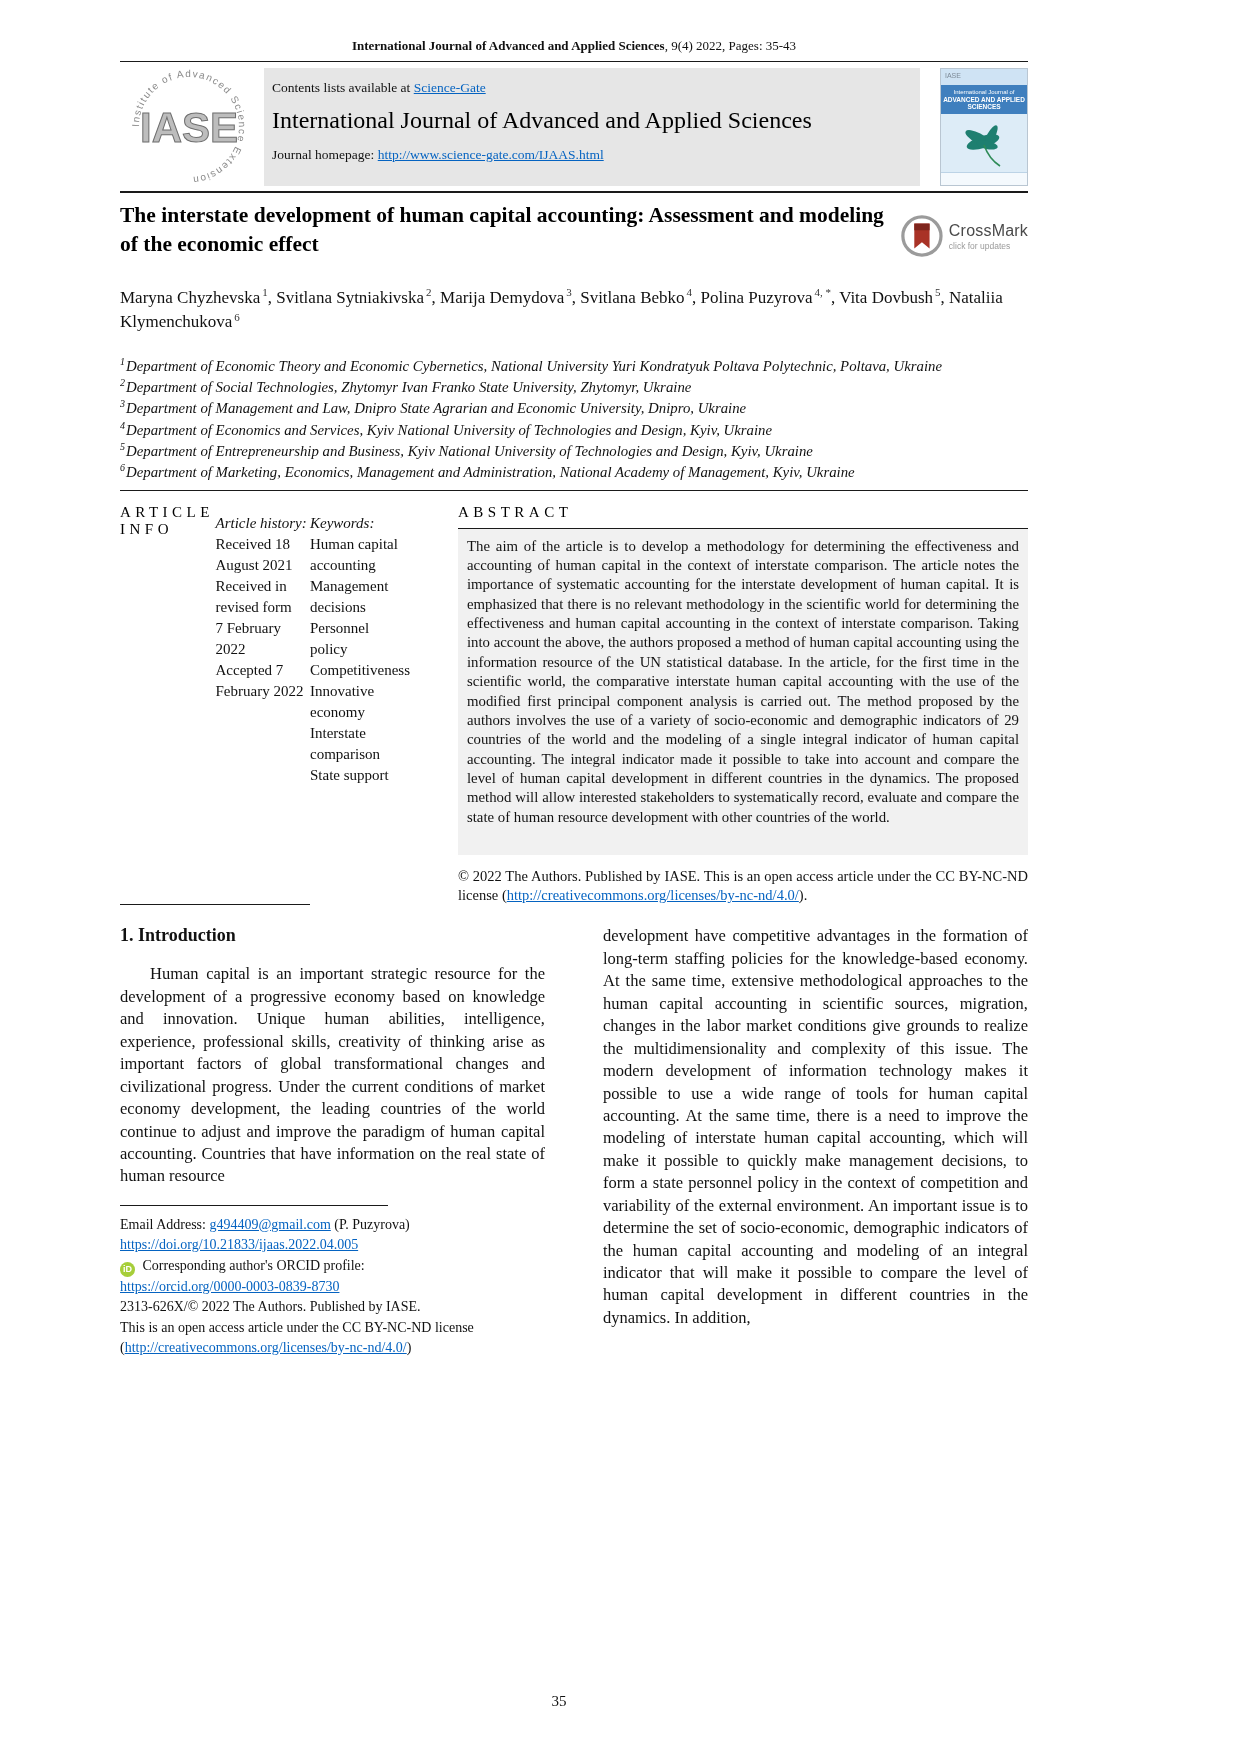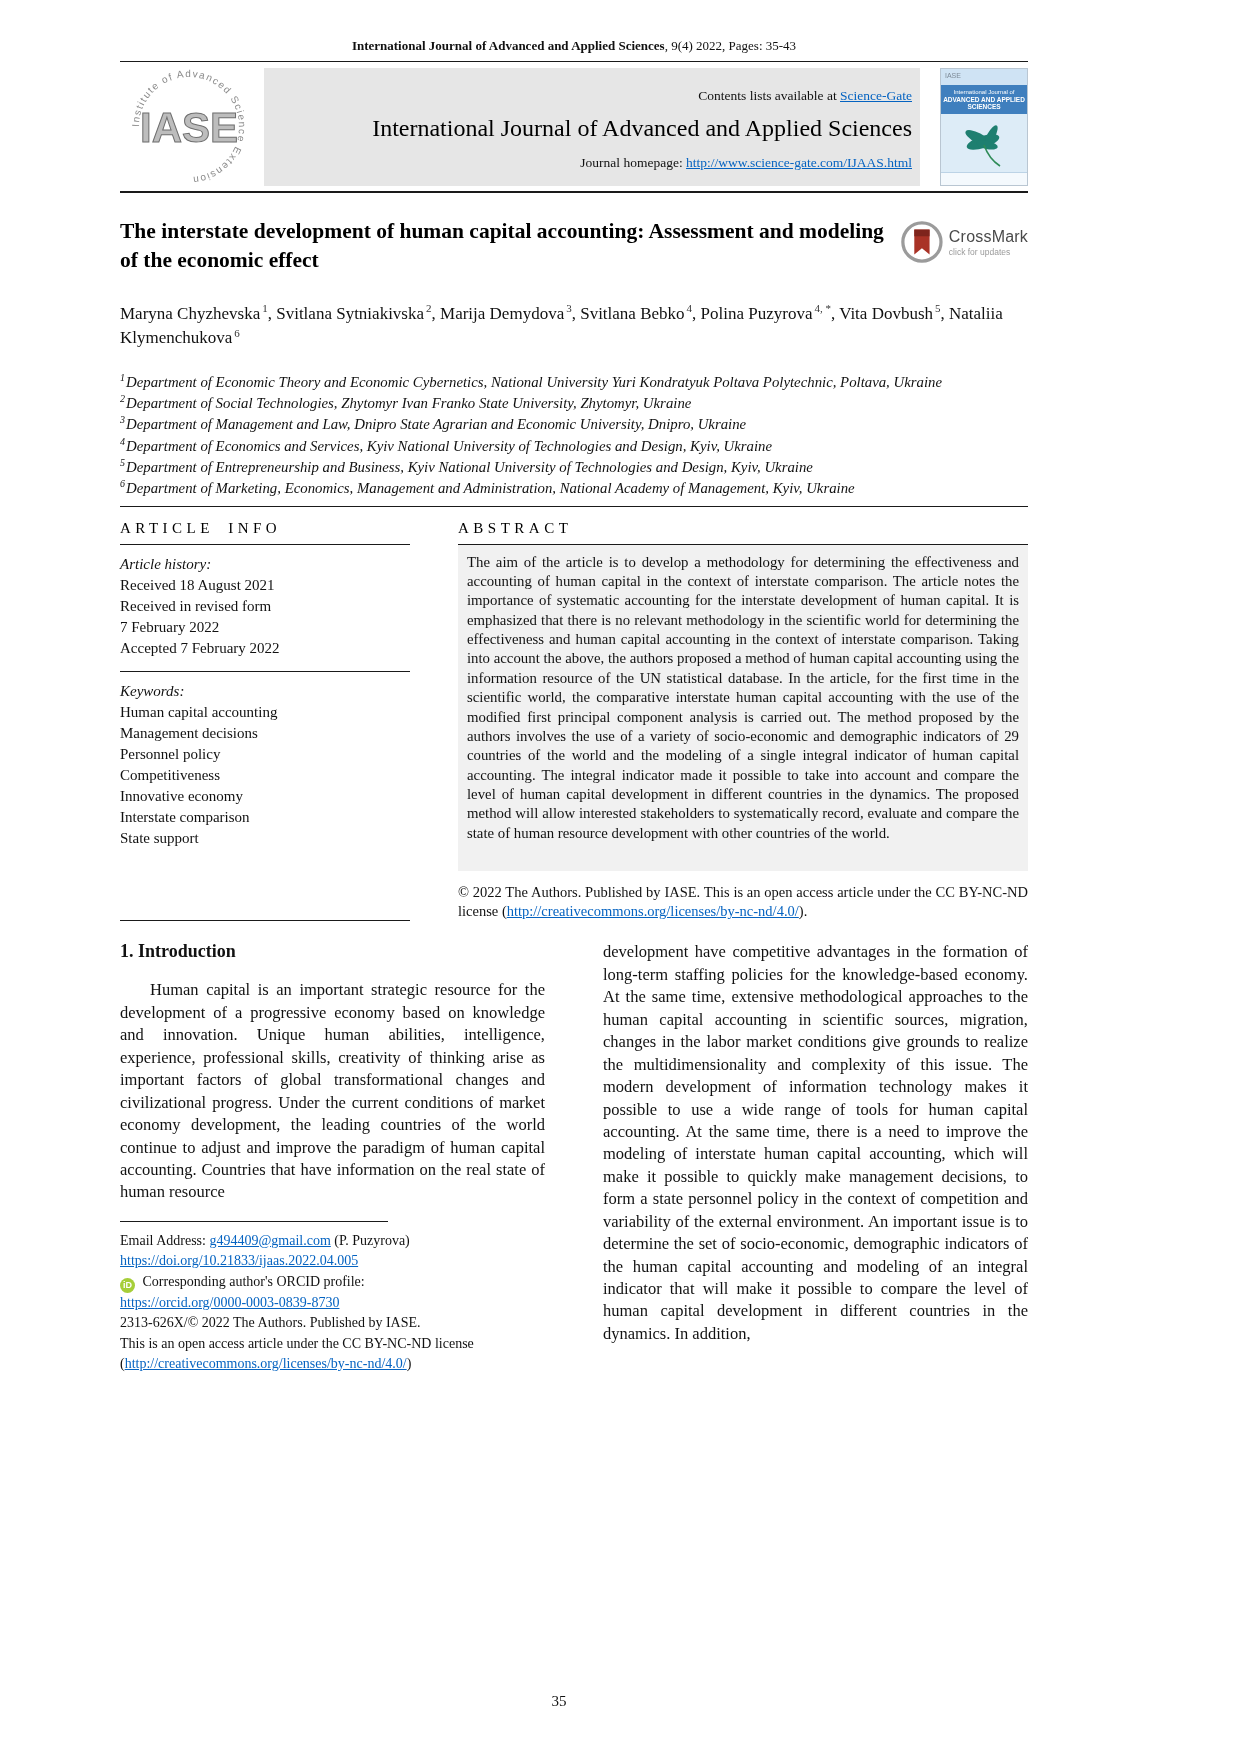--- a/index.html
+++ b/index.html
@@ -13,49 +13,49 @@
   .running-head .bold{font-weight:bold}
 
   .rule{border-top:1.2px solid #1a1a1a;margin-top:7px}
   .rule.thick{border-top:2.2px solid #1a1a1a;margin-top:5px}
 
   a,.link{color:var(--link,#0563c1);text-decoration:underline;cursor:pointer}
 
   
   .masthead{display:flex;margin-top:6px;height:118px;align-items:stretch}
   .logo-box{width:138px;display:flex;align-items:center;justify-content:center}
-  .mast-center{flex:1;background:var(--masthead-bg,#e6e6e6);text-align:right;padding:20px 8px 8px;margin-left:6px}
+  .mast-center{flex:1;background:var(--masthead-bg,#e6e6e6);text-align:left;padding:12px 8px 8px;margin-left:6px}
   .contents-line{font-size:13.5px}
   .journal-title{font-size:24px;margin-top:11px;color:#000}
   .homepage-line{font-size:13.5px;margin-top:13px}
   .cover-box{width:88px;margin-left:20px;border:1px solid #b9c6d2;display:flex;flex-direction:column;overflow:hidden;background:#e8f2fb}
   .cover-top{height:16px;background:#cfe3f4;font-family:"Liberation Sans",sans-serif;font-size:7px;color:#7d8a97;padding:3px 4px}
   .cover-band{background:#3f7fbe;color:#fff;font-family:"Liberation Sans",sans-serif;text-align:center;padding:4px 2px}
   .cover-l1{font-size:6px}
   .cover-l2{font-size:6.5px;font-weight:bold;margin-top:1px}
   .cover-art{display:block}
   .cover-foot{flex:1;background:#f4f9fd;border-top:1px solid #bcd3e6}
 
   
-  .title-row{display:flex;align-items:flex-start;margin-top:24px}
+  .title-row{display:flex;align-items:flex-end;margin-top:8px}
   .article-title{flex:1;font-size:21.5px;font-weight:bold;line-height:1.35;color:#000;max-width:775px}
   .crossmark{display:flex;align-items:center;width:128px;margin-left:10px;margin-top:2px}
   .cm-text{margin-left:5px}
   .cm-name{font-size:16px;color:#4a4a4a;font-family:"Liberation Sans",sans-serif;letter-spacing:.2px}
   .cm-sub{font-size:8.5px;color:#9a9a9a;font-family:"Liberation Sans",sans-serif;margin-top:1px}
 
   
   .authors{margin-top:26px;font-size:17px;line-height:1.42;max-width:895px}
   .authors sup{font-size:11px;color:#333;margin-left:2px}
   .affiliations{margin-top:20px;font-style:italic;font-size:14.8px;line-height:1.38;max-width:890px}
   .affiliation sup{font-size:10px;margin-right:1px}
 
   
   .cols{display:flex;margin-top:13px;align-items:stretch}
-  .info-col{width:290px;display:flex;flex-direction:column;font-size:15px}
+  .info-col{width:290px;display:flex;flex-direction:row;font-size:15px}
   .abs-col{width:570px;margin-left:48px}
   .col-heading{font-size:15px;letter-spacing:4.5px;word-spacing:6px;border-bottom:1.2px solid #1a1a1a;padding-bottom:7px;color:#000}
   .it{font-style:italic}
   .history-block{border-bottom:1.2px solid #1a1a1a;padding:9px 0 12px;line-height:1.4}
   .keywords-block{padding-top:9px;line-height:1.4}
   .info-bottom{margin-top:auto;border-top:1.2px solid #1a1a1a}
   .abs-text{background:var(--abstract-bg,#f1f1f1);font-size:14.8px;line-height:1.31;text-align:justify;padding:8px 9px 28px 9px}
   .copyright{margin-top:12px;font-size:14.5px;line-height:1.32;text-align:justify}
 
   

